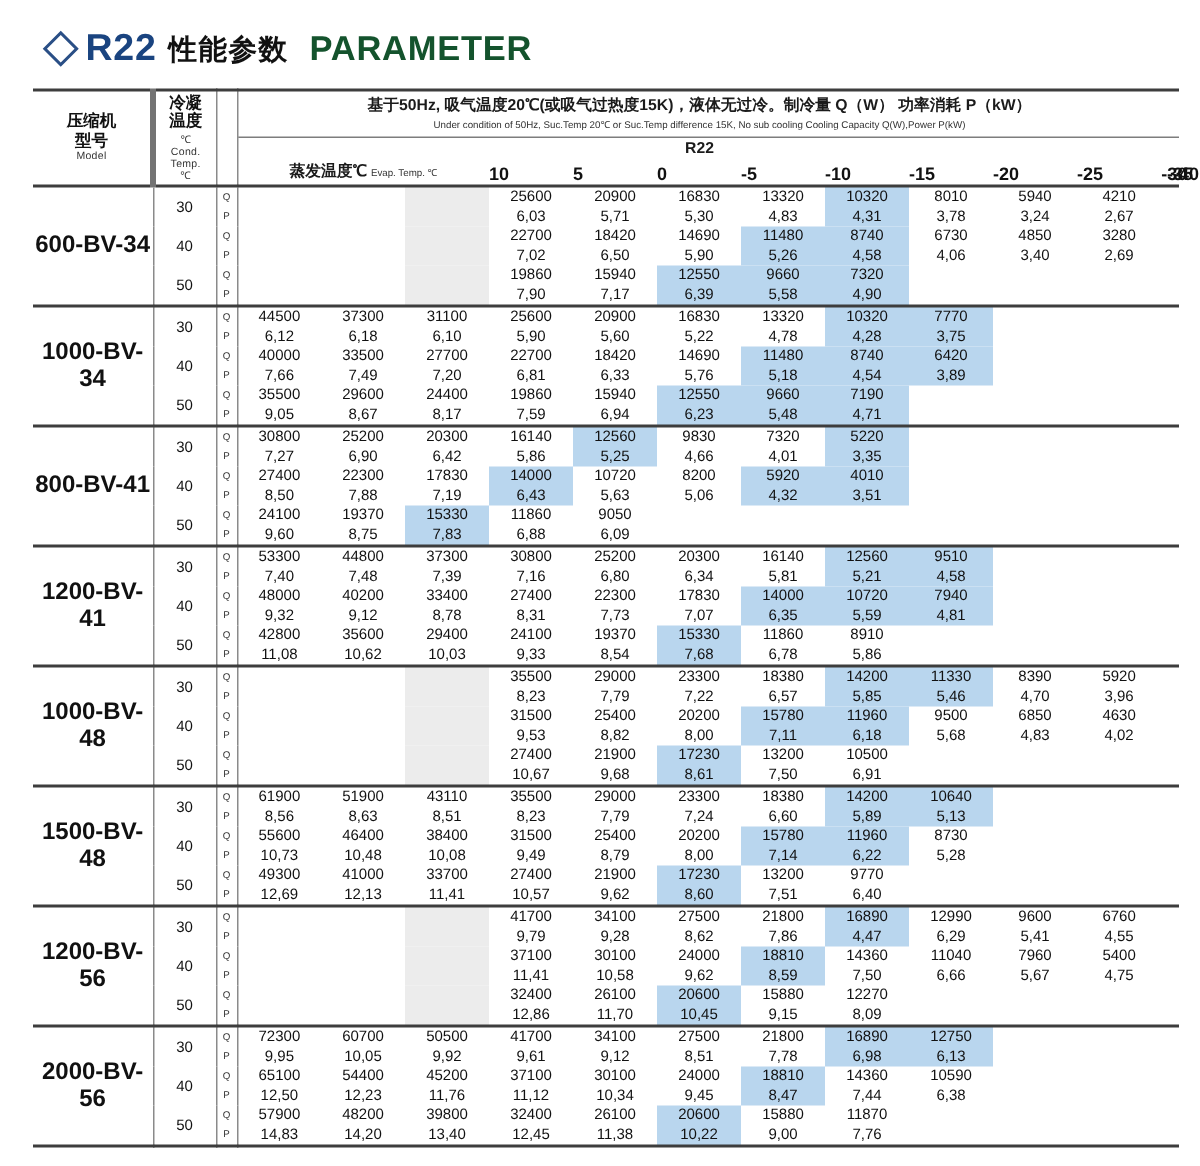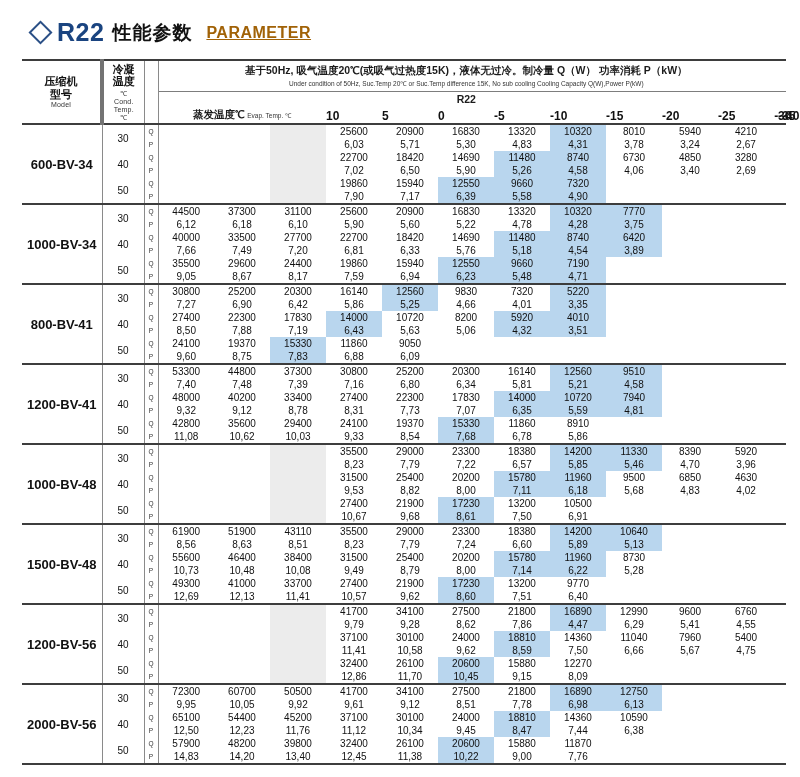--- a/index.html
+++ b/index.html
@@ -10,21 +10,21 @@
     color:#1b1b1b;
     overflow:hidden;
   }
   .page{position:relative;width:708px;height:777px;box-sizing:border-box;padding:14px 18px 10px 18px;}
 
   
   .title-row{display:flex;align-items:center;gap:8px;margin:4px 0 12px 14px;}
   .diamond{width:13px;height:13px;border:2px solid #2a4f86;transform:rotate(45deg);display:inline-block;}
   .t-r22{font-size:25px;font-weight:bold;color:#1a4480;letter-spacing:.5px;}
   .t-cn{font-size:19px;font-weight:bold;color:#111;letter-spacing:1px;}
-  .t-par{font-size:16px;font-weight:bold;color:#a16207;letter-spacing:.5px;margin-left:6px;text-decoration:underline;}
+  .t-par{font-size:23px;font-weight:bold;color:#14532d;letter-spacing:.5px;margin-left:6px;}
 
   
   table.main{border-collapse:collapse;width:764px;margin-left:4px;table-layout:fixed;}
   table.main td,table.main th{padding:0;vertical-align:middle;}
 
   .hdr-top{border-top:2px solid #3d3d3d;border-bottom:1px solid #7d7d7d;}
   .hdr-bot{border-bottom:2px solid #3d3d3d;}
 
   .c-model{width:80px;}
   .c-cond{width:42px;}
@@ -39,21 +39,21 @@
   .cond-head .s{font-size:7px;color:#333;}
 
   .band{font-size:9.5px;text-align:center;line-height:1.25;}
   .band .cn{font-weight:bold;font-size:10.5px;}
   .band .en{font-size:6.5px;color:#333;}
 
   .temphdr{font-size:12px;font-weight:bold;color:#111;padding:2px 0 3px 0;}
 
   
   .grp{border-bottom:2px solid #3d3d3d;}
-  .model-cell{font-size:13px;font-weight:bold;text-align:center;color:#111;border-right:1px solid #8a8a8a;}
+  .model-cell{font-size:16px;font-weight:bold;text-align:center;color:#111;border-right:1px solid #8a8a8a;}
   .cond-cell{font-size:10px;text-align:center;color:#111;border-right:1px solid #8a8a8a;}
   .qp{font-size:6.5px;text-align:center;color:#333;border-right:1px solid #8a8a8a;}
   .val{font-size:10px;text-align:center;color:#111;height:13px;line-height:13px;}
   .val.blue{background:#b9d6ee;}
   .val.grey{background:#ececec;}
   .val.empty{color:transparent;}
   tr.qrow td.val{font-weight:normal;}
   tr.prow td.val{font-weight:normal;}
 </style>
 </head>

